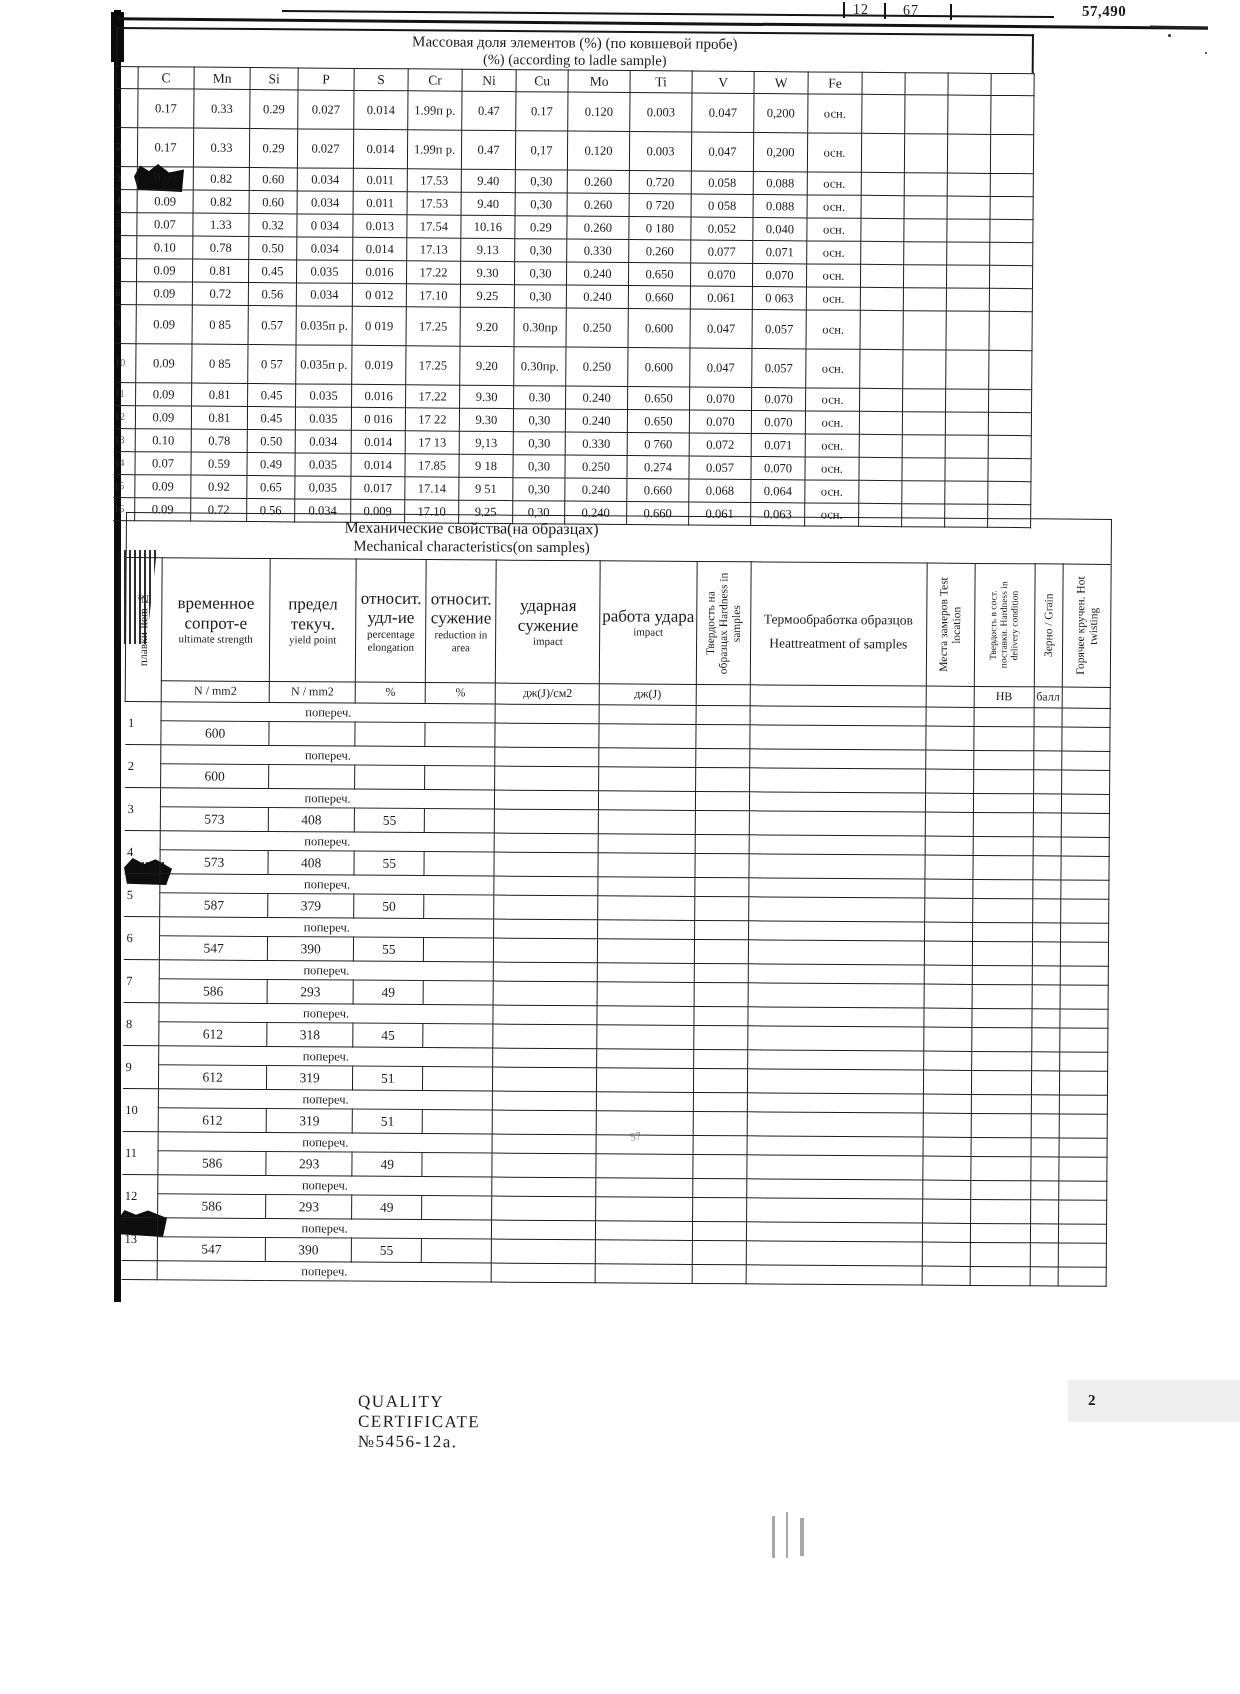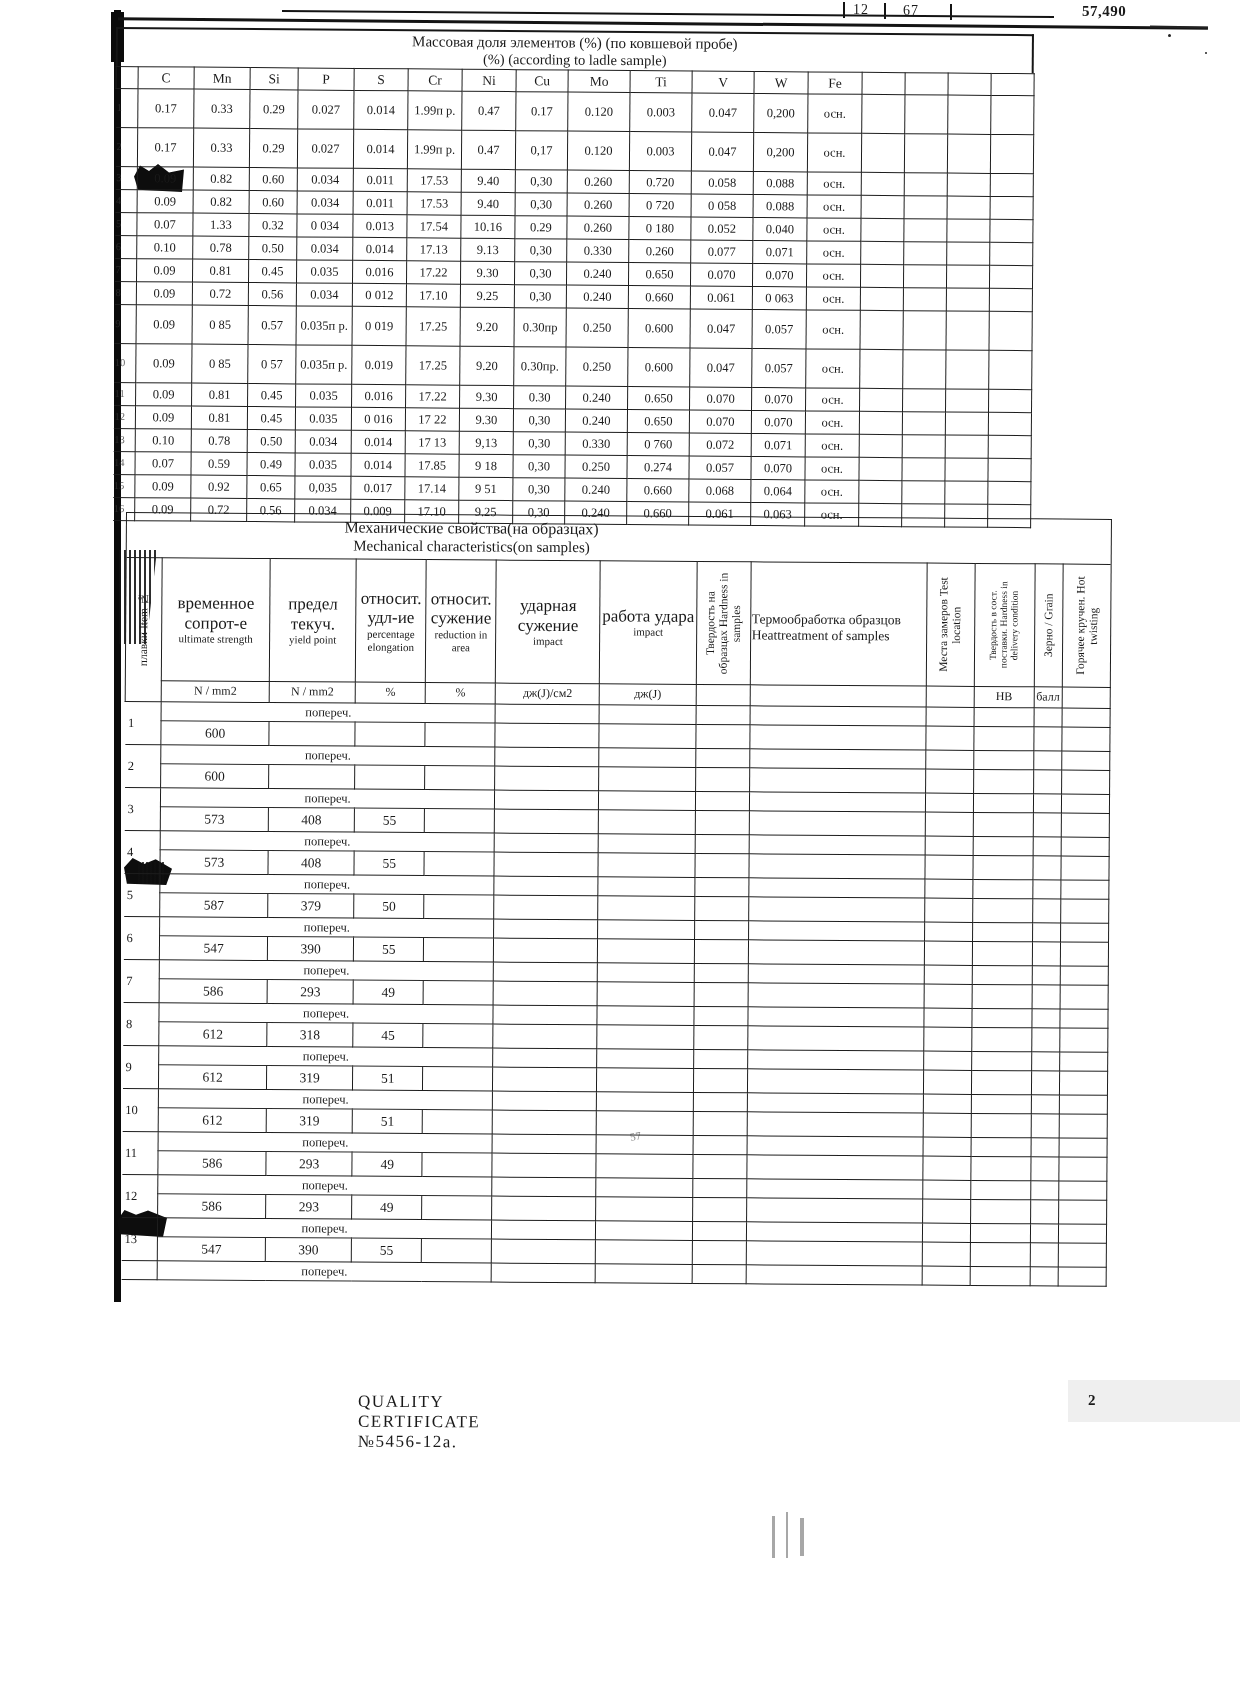--- a/index.html
+++ b/index.html
@@ -70,21 +70,21 @@
   .mech .head-row .ru{font-size:17px;}
   .mech .head-row .en{font-size:11px;}
   .mech .units-row td{height:20px;font-size:12px;}
   .vtext{
     writing-mode:vertical-rl;transform:rotate(180deg);
     margin:0 auto;max-height:110px;line-height:1.12;
     font-size:11.5px;white-space:normal;
   }
   .vtext.small{font-size:9.5px;}
   .mech .heat-head{vertical-align:top;padding-top:8px;}
-  .mech .heat-head div{font-size:13.5px;text-align:left;}
+  .mech .heat-head div{font-size:13.5px;text-align:center;margin-top:8px;}
   .mech tr.g-label{height:19px;}
   .mech tr.g-val{height:24px;}
   .mech td.item{font-size:12.5px;text-align:left;padding-left:3px;border-left:none;}
   .mech td.pop{font-size:12.5px;border-bottom:1.2px solid #2a2a2a;}
   .mech td.val{font-size:13.5px;}
 
   
   .footer-cert{left:358px;top:1392px;font-size:17px;letter-spacing:1.5px;transform:rotate(0.35deg);}
   .page-num{left:1088px;top:1392px;font-size:15px;font-weight:bold;}
 </style>

